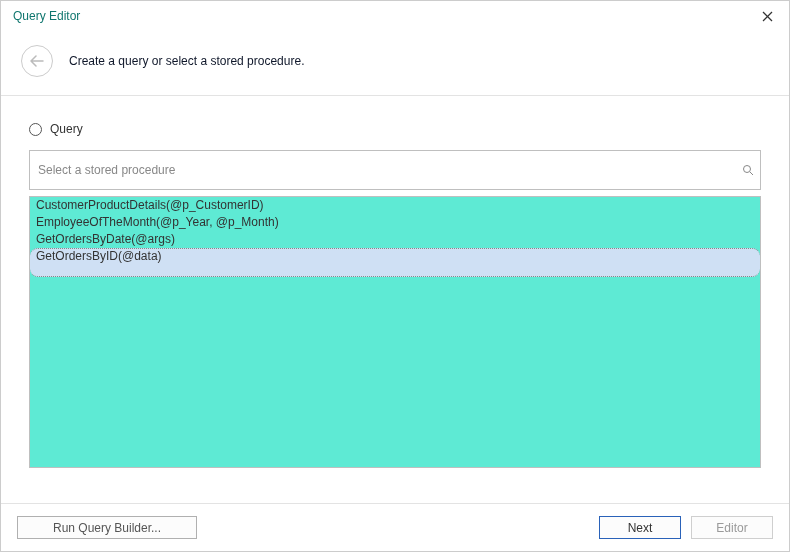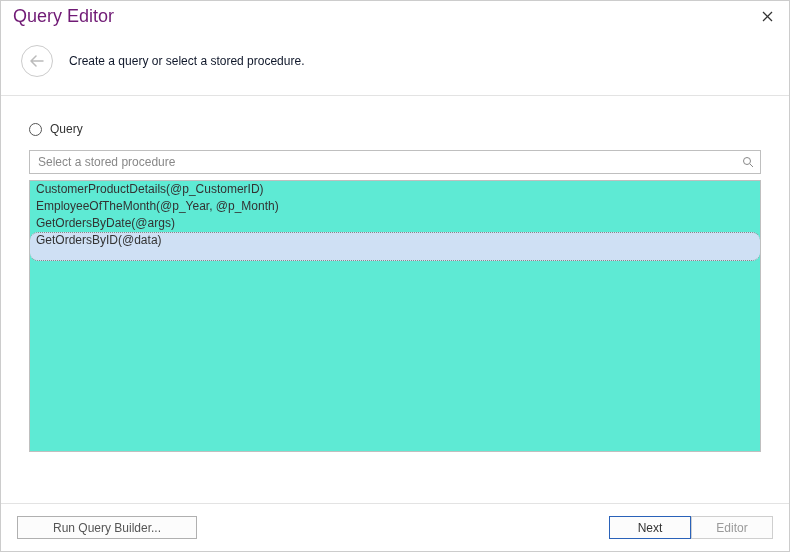--- a/index.html
+++ b/index.html
@@ -14,21 +14,21 @@
     overflow: hidden;
     border: 1px solid #ccc;
   }
   .titlebar {
     display: flex;
     align-items: center;
     justify-content: space-between;
     height: 30px;
     padding: 0 10px 0 12px;
   }
-  .titlebar .title { font-size: 18px; color: #701a75; }
+  .titlebar .title { font-size: 12px; color: #0f766e; }
   .close-btn {
     width: 24px; height: 24px;
     display: flex; align-items: center; justify-content: center;
     cursor: pointer;
   }
   .header-area {
     display: flex;
     align-items: center;
     padding: 14px 20px 18px 20px;
     gap: 16px;
@@ -54,21 +54,21 @@
     width: 13px; height: 13px; border: 1px solid #555; border-radius: 50%;
     display: flex; align-items: center; justify-content: center;
     background: #fff;
   }
   .radio-inner {
     width: 7px; height: 7px; border-radius: 50%; background: #333;
   }
   .search-wrap {
     margin-top: 14px;
     border: 1px solid #bfbfbf;
-    height: 24px;
+    height: 40px;
     display: flex; align-items: center;
     padding: 0 6px;
     background: #fff;
   }
   .search-input {
     flex: 1; border: none; outline: none;
     font-size: 12px; color: #333;
     height: 100%;
     font-family: inherit;
   }
@@ -114,20 +114,21 @@
     font-family: inherit;
     display: flex; align-items: center; justify-content: center;
     padding: 0 12px;
     cursor: pointer;
     color: #333;
   }
   .btn.run { width: 180px; margin-right: auto; color:#555; }
   .btn.next {
     width: 82px;
     border: 1.5px solid #2a62b9;
+    margin-right: 10px;
   }
   .btn.finish {
     width: 82px;
     color: #9a9a9a;
     border-color: #cfcfcf;
     cursor: default;
   }
   .wrap { position: relative; width: 100%; height: 100%; }
 </style>
 </head>

